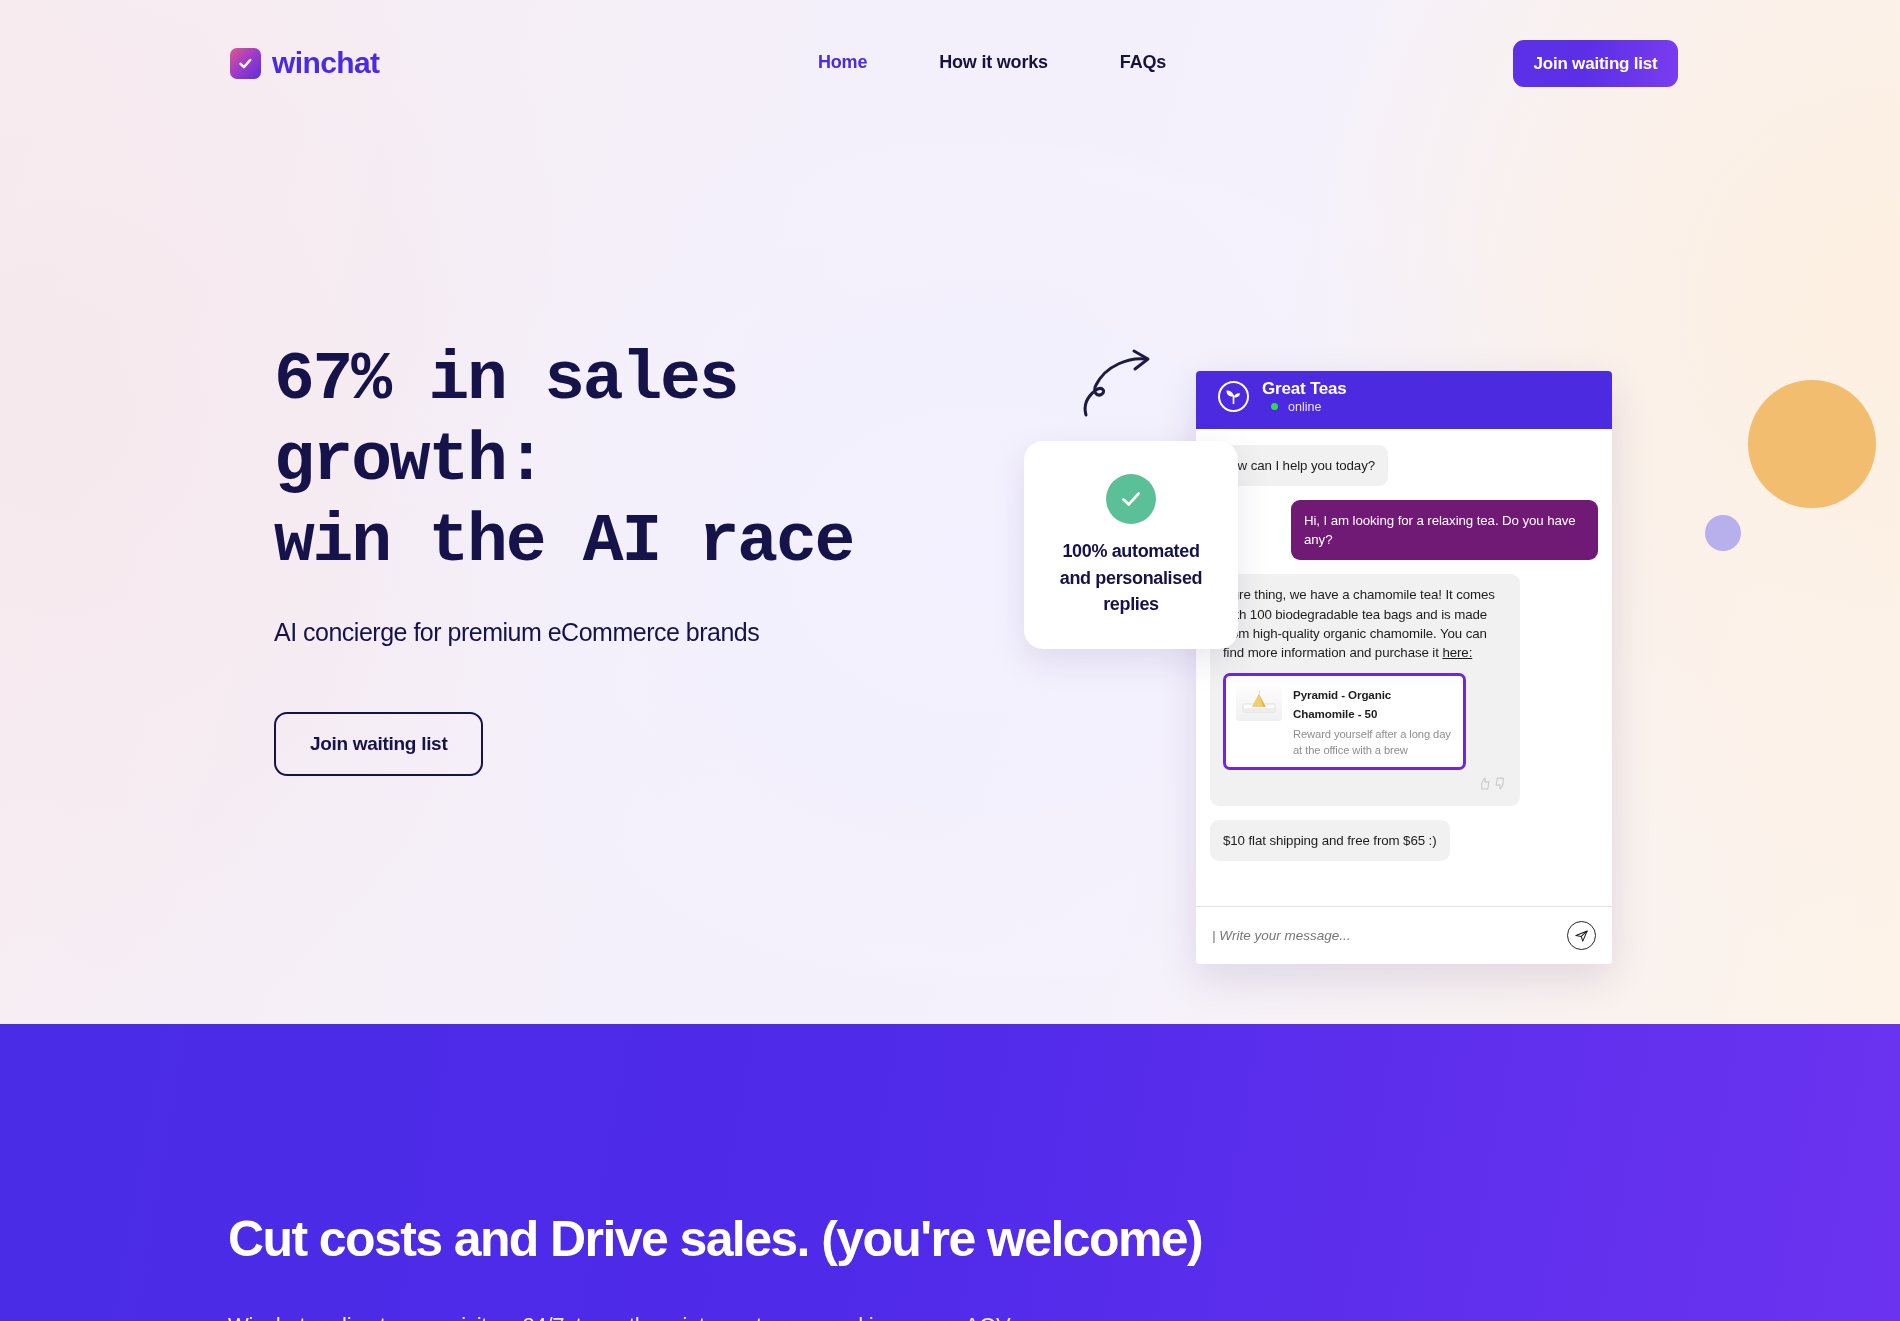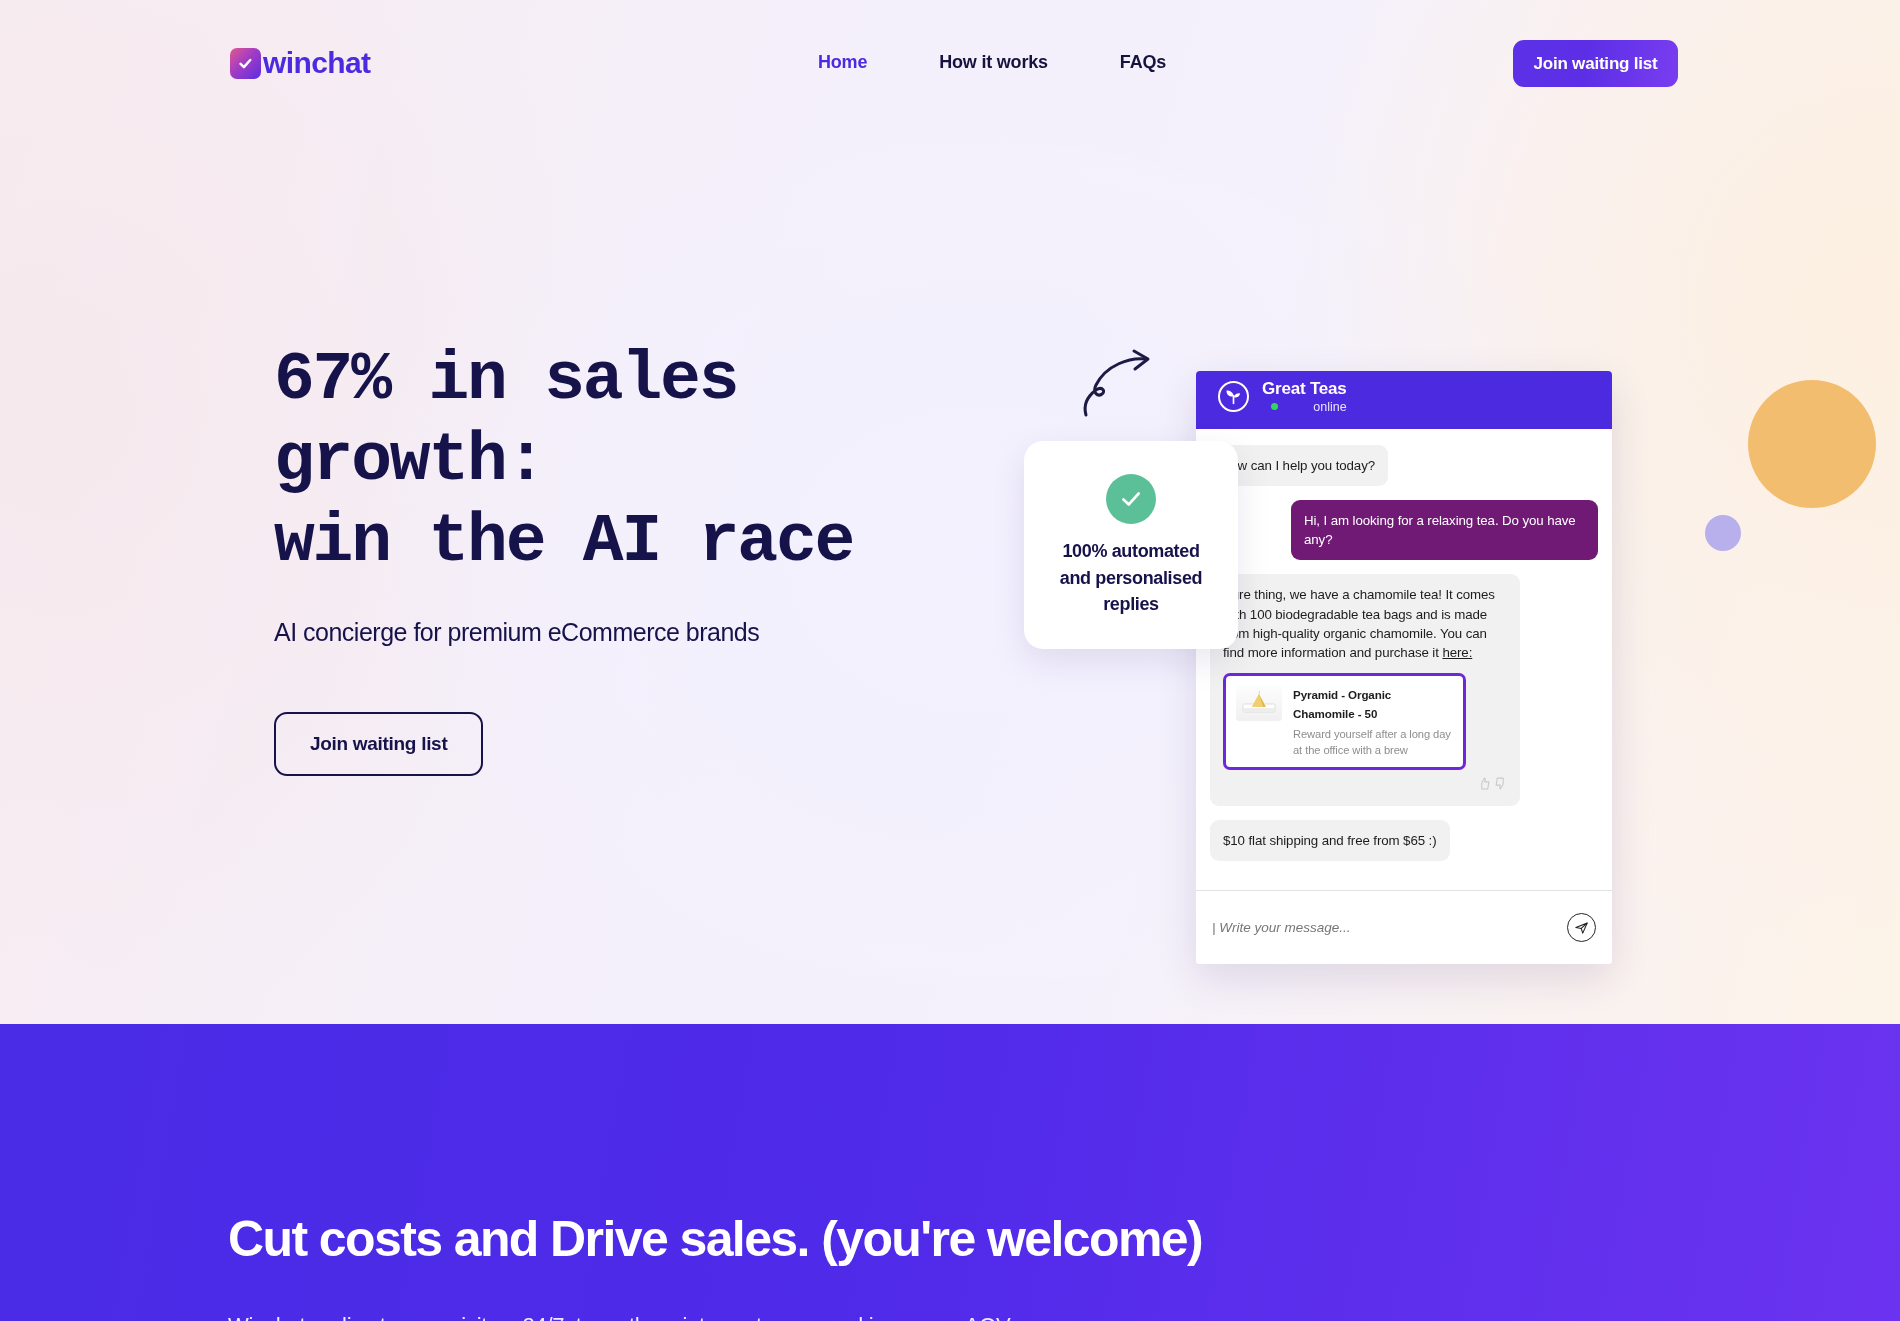--- a/index.html
+++ b/index.html
@@ -29,21 +29,21 @@
   .circle-lavender {
     position:absolute; left:1705px; top:515px; width:36px; height:36px;
     border-radius:50%; background:#b7b0ec;
   }
 
   
   .navbar {
     position:absolute; left:0; top:0; width:1900px; height:110px;
     display:flex; align-items:center;
   }
-  .logo { position:absolute; left:230px; top:46px; display:flex; align-items:center; gap:2px; }
+  .logo { position:absolute; left:230px; top:46px; display:flex; align-items:center; gap:11px; }
   .logo-mark {
     width:31px; height:31px; border-radius:7px;
     background:linear-gradient(135deg,#e05a8f 0%,#a33cc4 45%,#5b2ee0 100%);
     display:flex; align-items:center; justify-content:center;
   }
   .logo-text { font-size:30px; font-weight:700; color:#4b2ae0; letter-spacing:-0.6px; }
 
   .nav-links { position:absolute; left:782px; top:52px; display:flex; gap:0; align-items:center; }
   .nav-link {
     font-size:18px; font-weight:600; color:#17133f; text-decoration:none;
@@ -91,21 +91,21 @@
     background:#4b2ae0; height:58px; display:flex; align-items:center;
     padding:0 0 8px 22px; gap:13px; flex:0 0 auto;
   }
   .chat-avatar {
     width:31px; height:31px; border-radius:50%;
     border:2px solid #fff; display:flex; align-items:center; justify-content:center;
     flex:0 0 auto;
   }
   .chat-brand { display:flex; flex-direction:column; gap:1px; }
   .chat-brand-name { color:#fff; font-size:17px; font-weight:700; letter-spacing:-0.2px; }
-  .chat-status { display:flex; align-items:center; gap:16px; padding-left:9px;justify-content:space-between; }
+  .chat-status { display:flex; align-items:center; gap:10px; padding-left:9px; }
   .dot-online { width:7px; height:7px; border-radius:50%; background:#31d65a; }
   .chat-status-text { color:#e8e4fb; font-size:12.5px; }
 
   .chat-body { flex:1 1 auto; padding:16px 14px 8px 14px; position:relative; overflow:hidden; }
   .msg-row { display:flex; margin-bottom:14px; }
   .msg-row.out { justify-content:flex-end; }
   .bubble {
     max-width:300px; border-radius:9px; padding:11px 13px;
     font-size:13.3px; line-height:1.44; letter-spacing:-0.1px;
   }
@@ -122,21 +122,21 @@
     width:46px; height:36px; flex:0 0 auto; border-radius:3px;
     background:linear-gradient(180deg,#fdfdfd 0%, #f0f0f0 100%);
     display:flex; align-items:center; justify-content:center;
   }
   .product-title { font-size:11.6px; font-weight:700; color:#1d1d1d; line-height:1.32; }
   .product-desc { font-size:11.2px; color:#8e8e8e; line-height:1.36; margin-top:4px; }
 
   .react-row { display:flex; justify-content:flex-end; gap:3px; margin-top:6px; opacity:.45; }
 
   .chat-input {
-    flex:0 0 auto; height:74px; border-top:1px solid #e3e3e3;
+    flex:0 0 auto; height:58px; border-top:1px solid #e3e3e3;
     display:flex; align-items:center; padding:16px 16px; gap:10px; background:#fff;
   }
   .chat-input-field {
     flex:1 1 auto; border:none; outline:none; background:transparent;
     font-family:inherit; font-style:italic; font-size:13.5px; color:#9b9b9b;
   }
   .send-btn {
     width:29px; height:29px; border-radius:50%; border:1.6px solid #262626;
     background:transparent; display:flex; align-items:center; justify-content:center;
     cursor:pointer; flex:0 0 auto;

